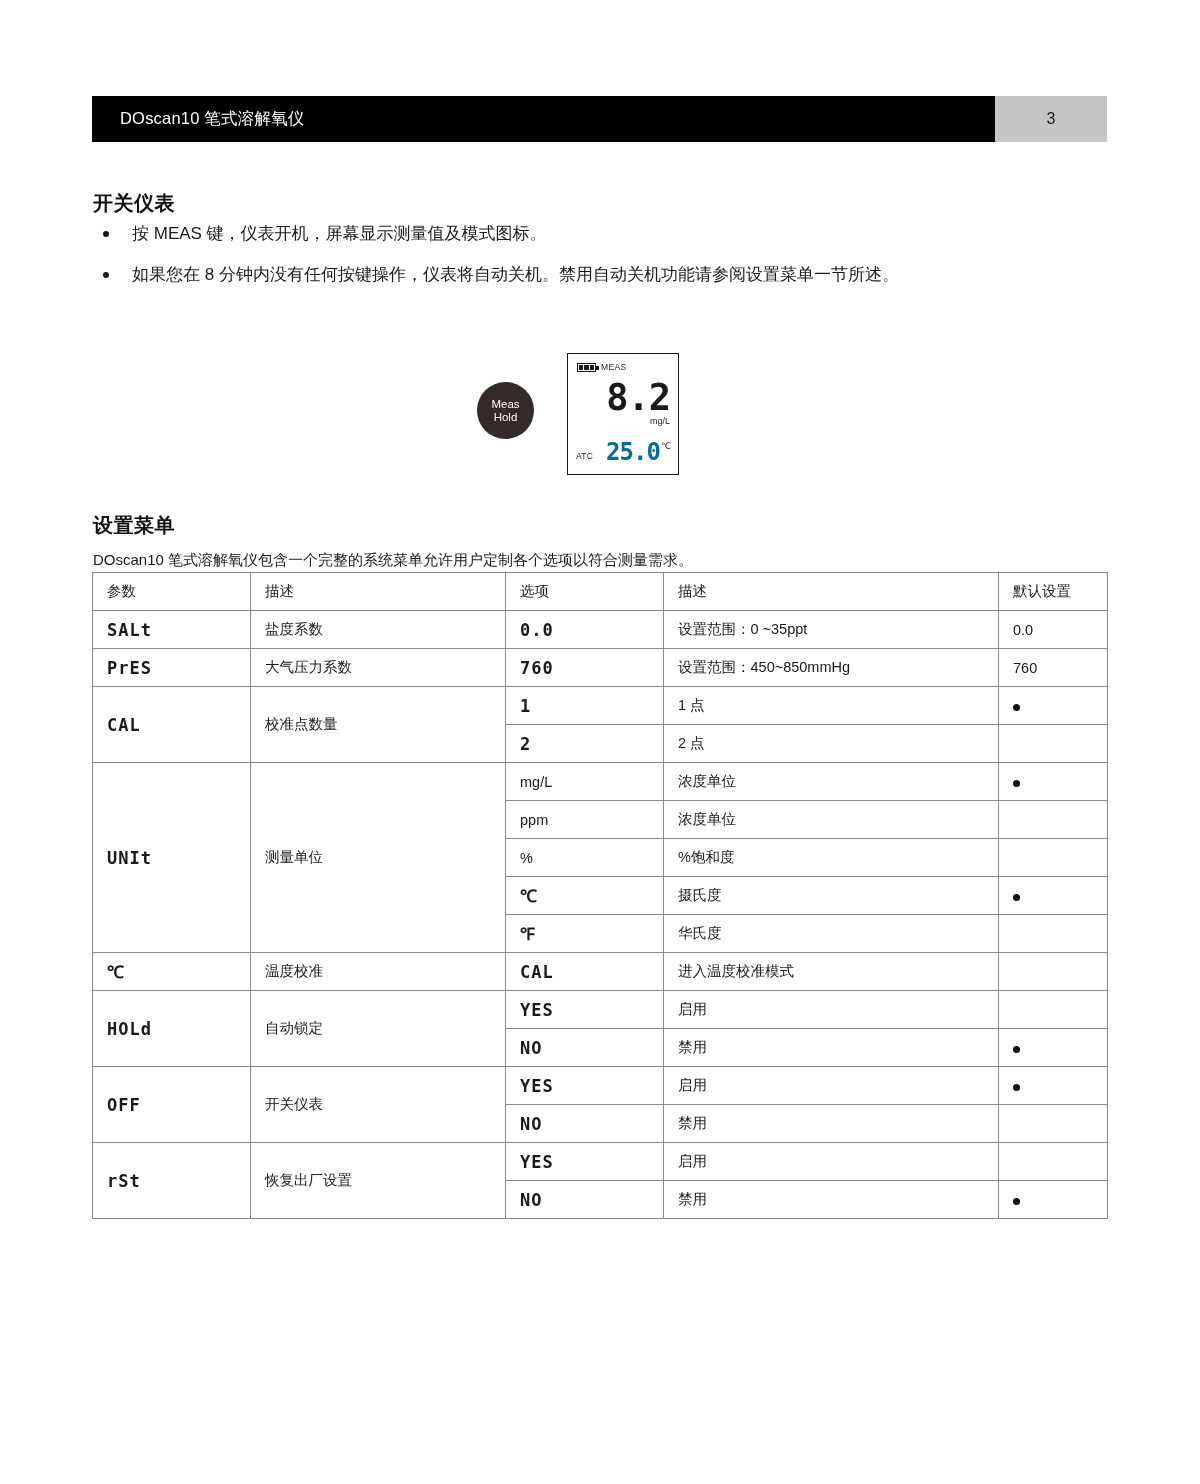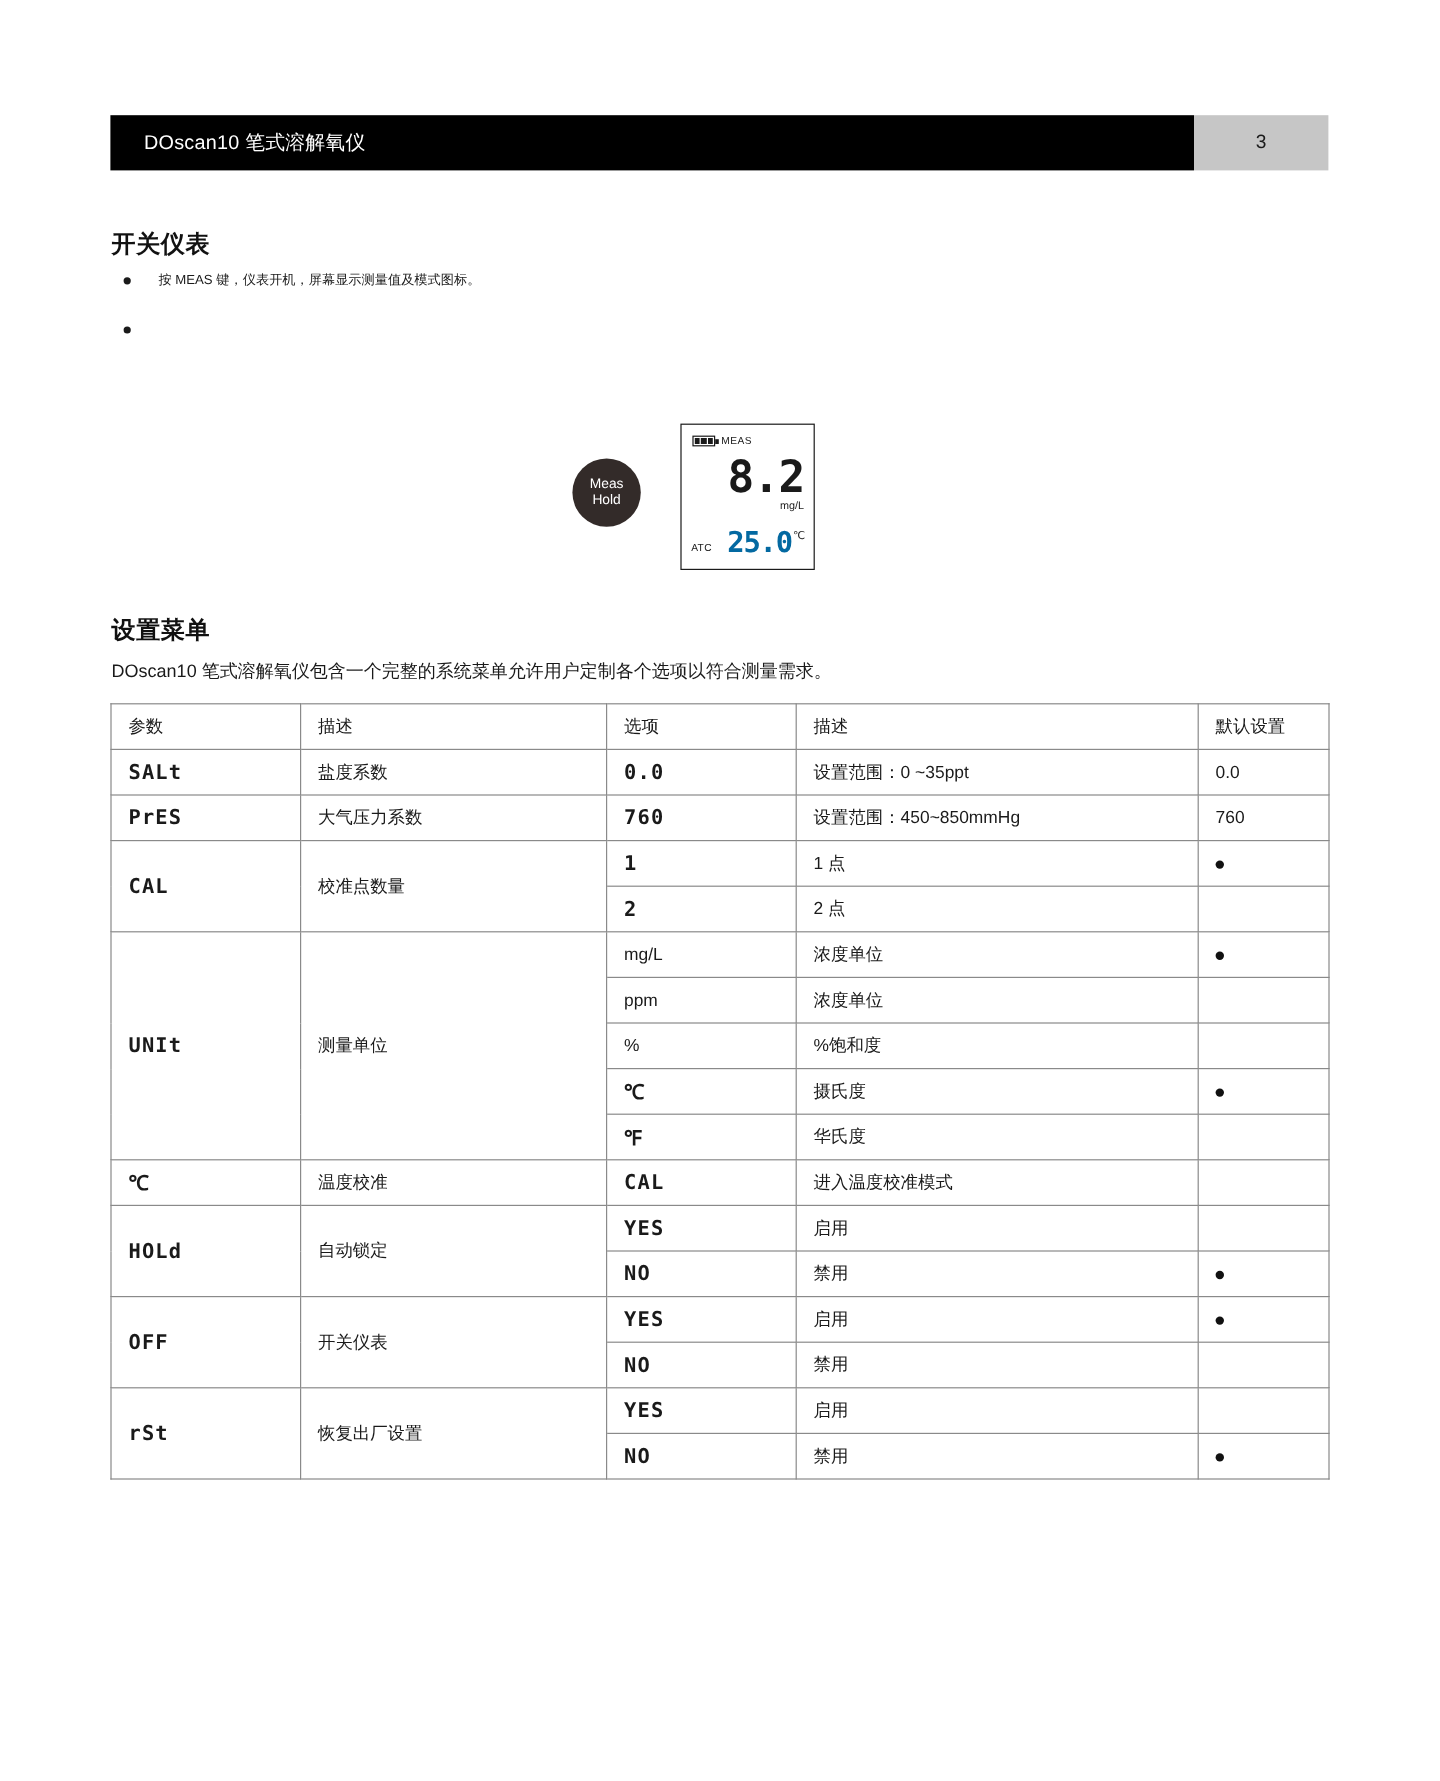--- a/index.html
+++ b/index.html
@@ -76,21 +76,21 @@
 
   .bullet-list {
     position: absolute;
     left: 93px;
     top: 224px;
     width: 1015px;
   }
   .bullet-row {
     position: relative;
     padding-left: 39px;
-    font-size: 11px;
+    font-size: 17px;
     line-height: 20px;
     margin-bottom: 21px;
     color: #1a1a1a;
   }
   .bullet-dot {
     position: absolute;
     left: 10px;
     top: 7px;
     width: 6px;
     height: 6px;
@@ -233,21 +233,21 @@
     font-size: 9px;
     line-height: 11px;
     color: #1a1a1a;
     margin-left: 1px;
   }
 
   
   table.settings {
     position: absolute;
     left: 92px;
-    top: 586px;
+    top: 572px;
     width: 1015px;
     border-collapse: collapse;
     table-layout: fixed;
   }
   table.settings td, table.settings th {
     border: 1px solid #8a8a8a;
     padding: 0 14px;
     font-size: 14.5px;
     color: #1a1a1a;
     text-align: left;
@@ -293,20 +293,21 @@
 
 <div class="h2" id="heading-power">开关仪表</div>
 
 <div class="bullet-list">
   <div class="bullet-row">
     <span class="bullet-dot"></span>
     <span>按 MEAS 键，仪表开机，屏幕显示测量值及模式图标。</span>
   </div>
   <div class="bullet-row">
     <span class="bullet-dot"></span>
+    <span>如果您在 8 分钟内没有任何按键操作，仪表将自动关机。禁用自动关机功能请参阅设置菜单一节所述。</span>
   </div>
 </div>
 
 <div class="figure">
   <div class="meas-button">
     <span>Meas</span>
     <span>Hold</span>
   </div>
 
   <div class="lcd-box">

